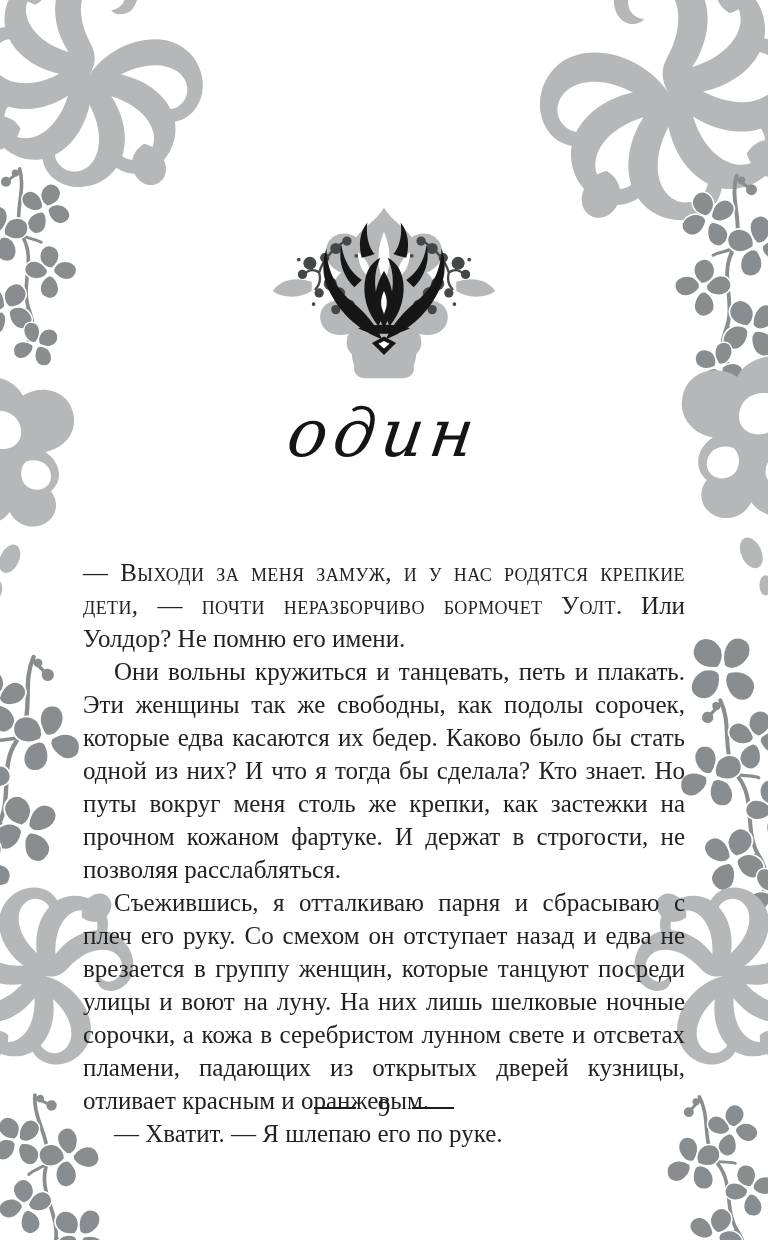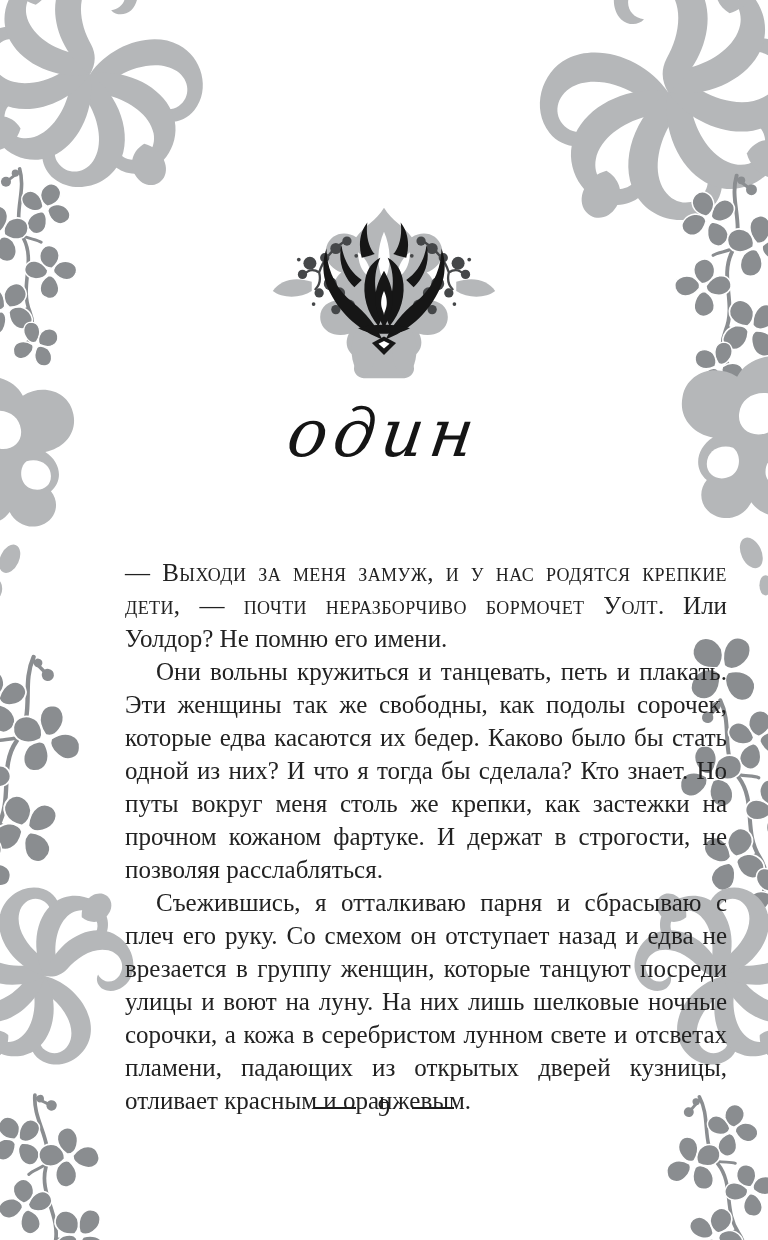--- a/index.html
+++ b/index.html
@@ -29,21 +29,20 @@
     font-family:"DejaVu Serif",serif;font-style:italic;
     font-size:66px;letter-spacing:6px;color:#151515;
     transform:skewX(-8deg);
   }
 
   
   .body-text{
     position:absolute;left:83px;top:556px;width:602px;
     font-size:25px;line-height:33px;color:var(--text,#222222);
     text-align:justify;
-    margin-left:42px;
   }
   .body-text p{margin:0;}
   .p-indent{text-indent:31px;}
   .sc{font-variant:small-caps;letter-spacing:0.4px;}
 
   
   .footer{
     position:absolute;left:0;top:1094px;width:100%;
     display:flex;align-items:center;justify-content:center;gap:22px;
     color:#1c1c1c;font-size:25px;
@@ -219,20 +218,21 @@
       <path class="wh" d="M134,151 L140,148 L146,151 L140,156 Z"></path>
     </svg>
   </div>
 
   <div class="chapter-title">один</div>
 
   <div class="body-text">
     <p><span class="sc">— Выходи за меня замуж, и у нас родятся крепкие дети, — почти неразборчиво бормочет Уолт.</span> <span>Или Уолдор? Не помню его имени.</span></p>
     <p class="p-indent">Они вольны кружиться и танцевать, петь и плакать. Эти женщины так же свободны, как подолы сорочек, которые едва касаются их бедер. Каково было бы стать одной из них? И что я тогда бы сделала? Кто знает. Но путы вокруг меня столь же крепки, как застежки на прочном кожаном фартуке. И держат в строгости, не позволяя расслабляться.</p>
     <p class="p-indent">Съежившись, я отталкиваю парня и сбрасываю с плеч его руку. Со смехом он отступает назад и едва не врезается в группу женщин, которые танцуют посреди улицы и воют на луну. На них лишь шелковые ночные сорочки, а кожа в серебристом лунном свете и отсветах пламени, падающих из открытых дверей кузницы, отливает красным и оранжевым.</p>
+    <p class="p-indent">— Хватит. — Я шлепаю его по руке.</p>
   </div>
 
   <div class="footer">
     <span class="rule"></span>
     <span>9</span>
     <span class="rule"></span>
   </div>
 
 </div>
 

